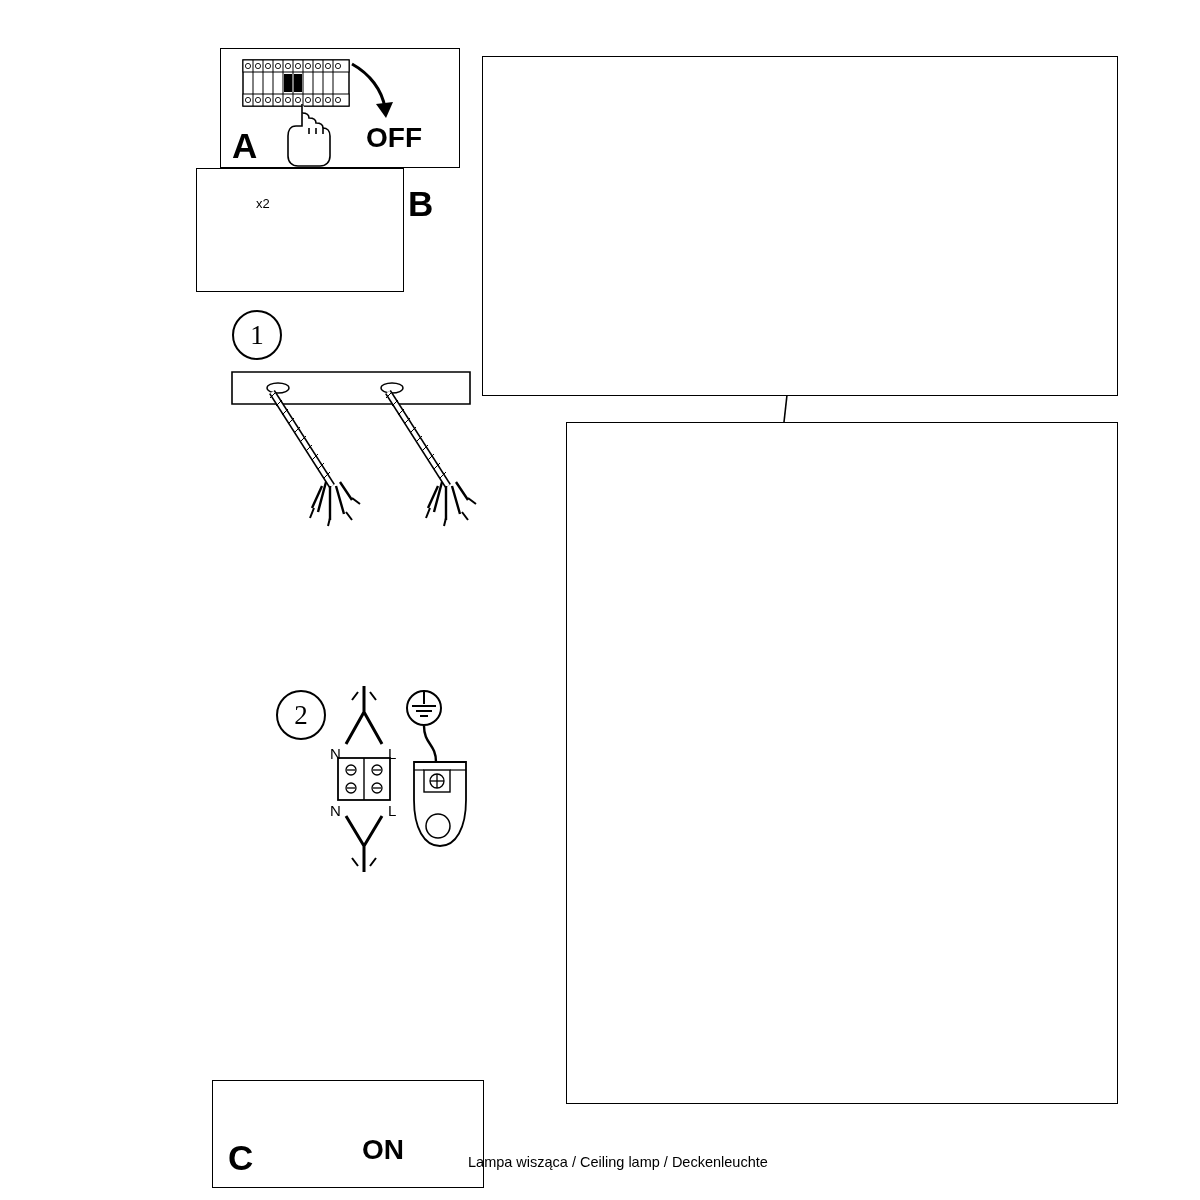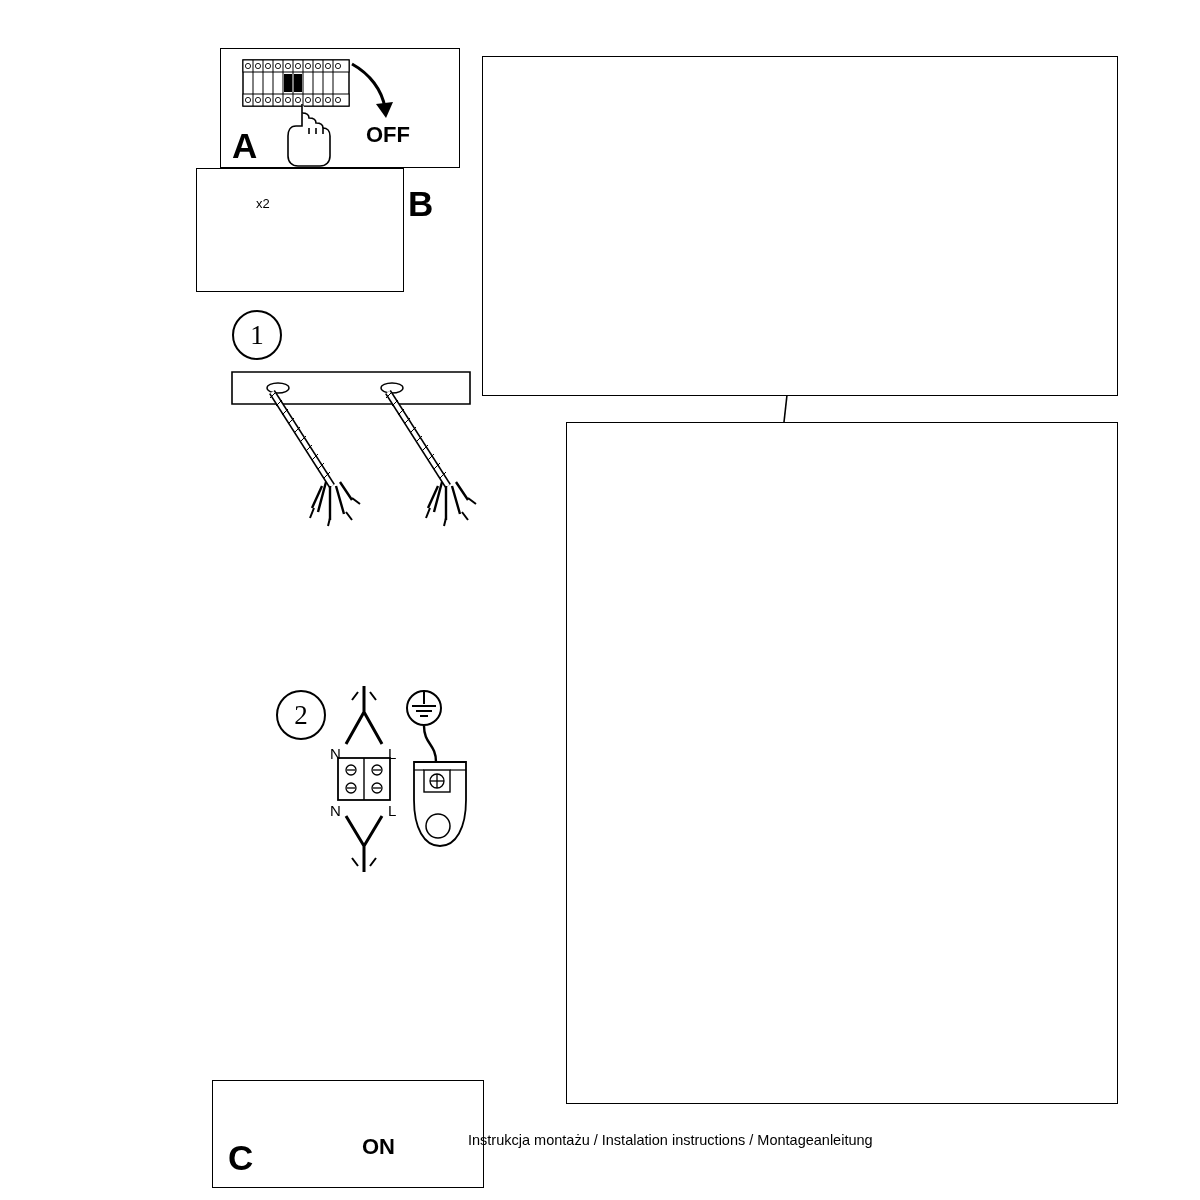--- a/index.html
+++ b/index.html
@@ -36,21 +36,21 @@
 
   .letter {
     position: absolute;
     font-size: 35px;
     font-weight: 700;
     font-family: "Liberation Sans", sans-serif;
     line-height: 1;
   }
   .word {
     position: absolute;
-    font-size: 22px;
+    font-size: 28px;
     font-weight: 700;
     font-family: "Liberation Sans", sans-serif;
     line-height: 1;
   }
   .circnum {
     position: absolute;
     width: 46px; height: 46px;
     border: 2.2px solid #000;
     border-radius: 50%;
     display: flex;
@@ -416,15 +416,15 @@
 
   <div class="box" id="panel-3"></div>
 
   <div class="box" id="panel-main"></div>
 
   <div class="lbl" style="left:330px; top:745px;">N</div>
   <div class="lbl" style="left:388px; top:745px;">L</div>
   <div class="lbl" style="left:330px; top:802px;">N</div>
   <div class="lbl" style="left:388px; top:802px;">L</div>
 
-  <div class="caption" style="left:468px; top:1130px;">Instrukcja montażu / Instalation instructions / Montageanleitung</div>
+  <div class="caption" style="left:468px; top:1152px;">Lampa wisząca / Ceiling lamp / Deckenleuchte</div>
 
 </div>
 
 </body></html>

